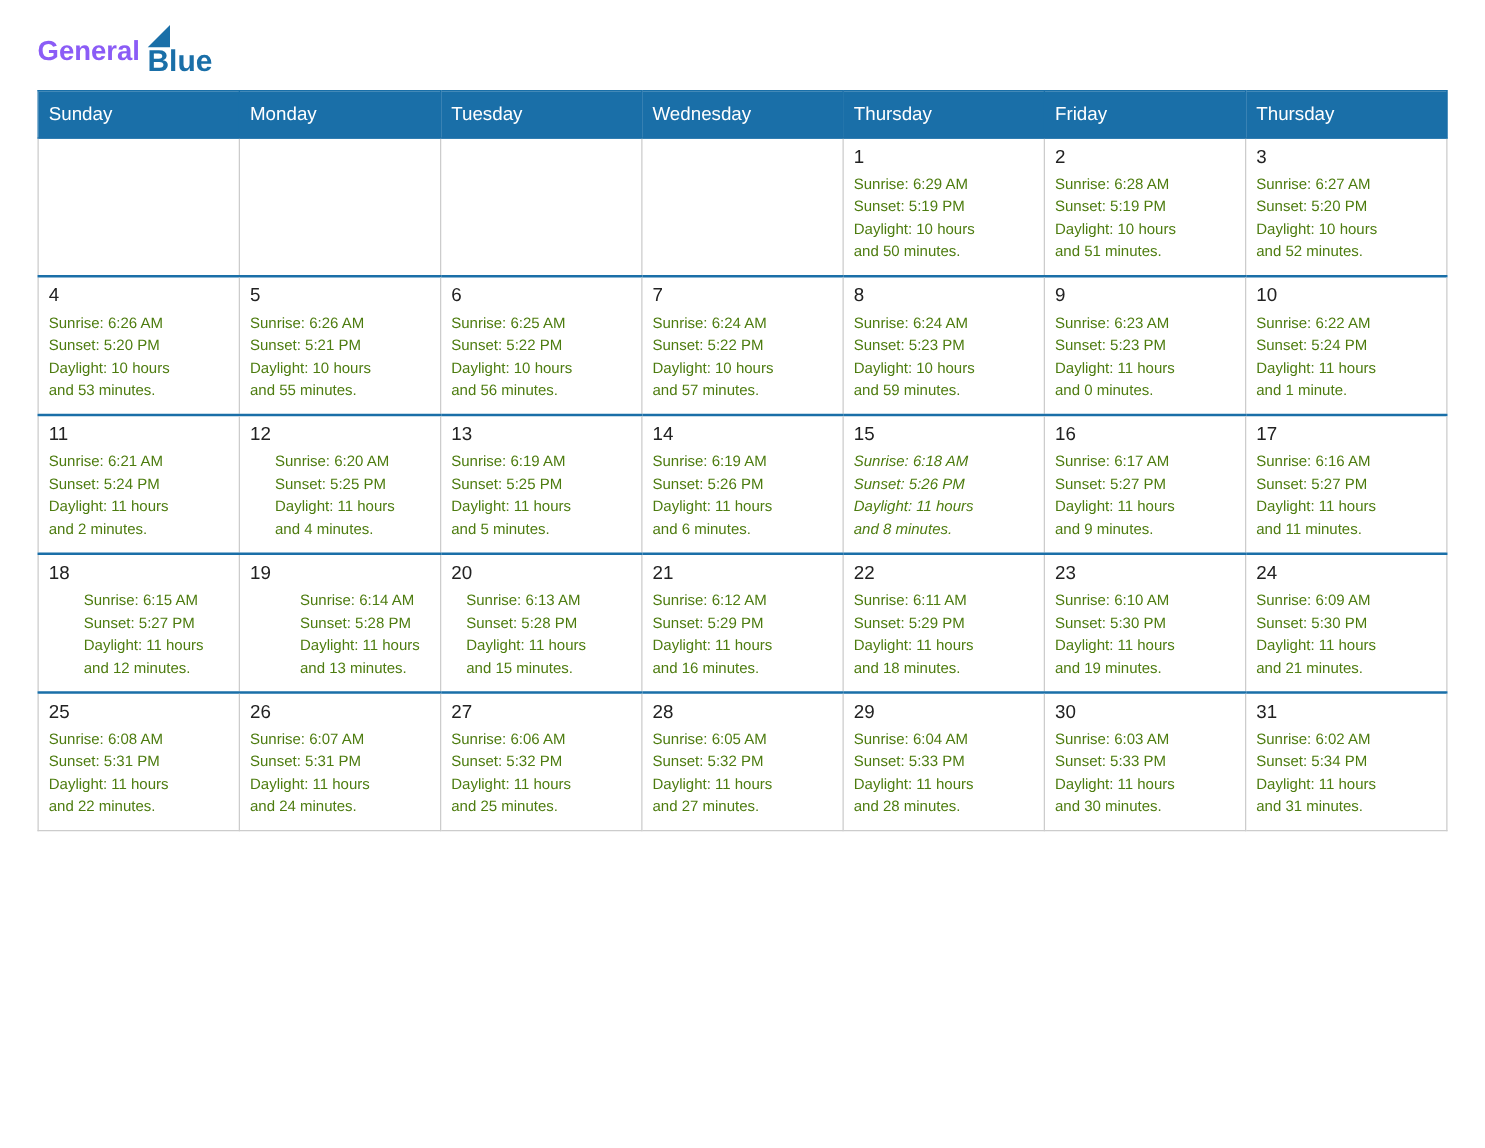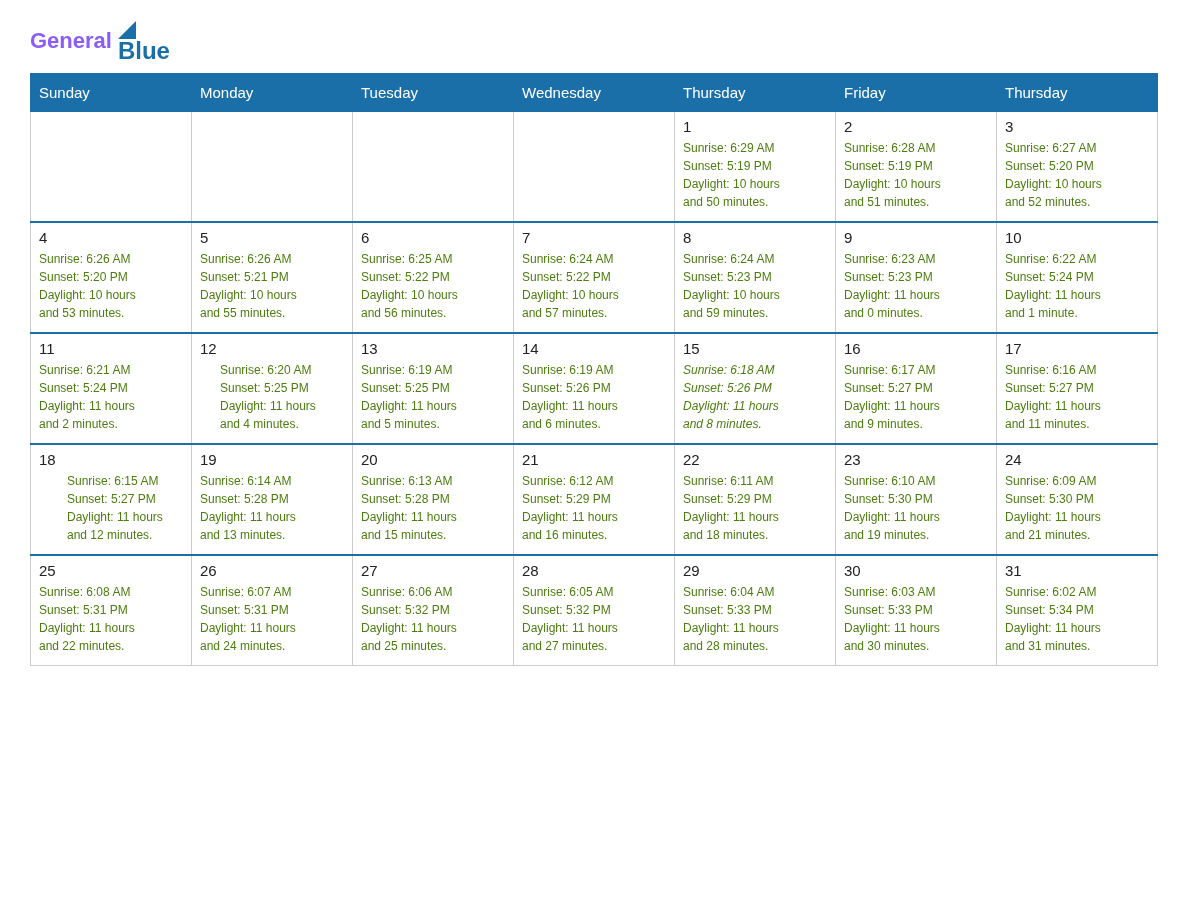--- a/index.html
+++ b/index.html
@@ -252,28 +252,28 @@
       <tr>
         <td>
           <span class="day-number">18</span>
           <div class="day-info" style="white-space: pre-line; margin-left: 28px;">Sunrise: 6:15 AM
 Sunset: 5:27 PM
 Daylight: 11 hours
 and 12 minutes.</div>
         </td>
         <td>
           <span class="day-number">19</span>
-          <div class="day-info" style="white-space: pre-line;">Sunrise: 6:14 AM
+          <div class="day-info" style="white-space: pre-line; margin-left: 40px;">Sunrise: 6:14 AM
 Sunset: 5:28 PM
 Daylight: 11 hours
 and 13 minutes.</div>
         </td>
         <td>
           <span class="day-number">20</span>
-          <div class="day-info" style="white-space: pre-line;">Sunrise: 6:13 AM
+          <div class="day-info" style="white-space: pre-line; margin-left: 12px;">Sunrise: 6:13 AM
 Sunset: 5:28 PM
 Daylight: 11 hours
 and 15 minutes.</div>
         </td>
         <td>
           <span class="day-number">21</span>
           <div class="day-info" style="white-space: pre-line;">Sunrise: 6:12 AM
 Sunset: 5:29 PM
 Daylight: 11 hours
 and 16 minutes.</div>

